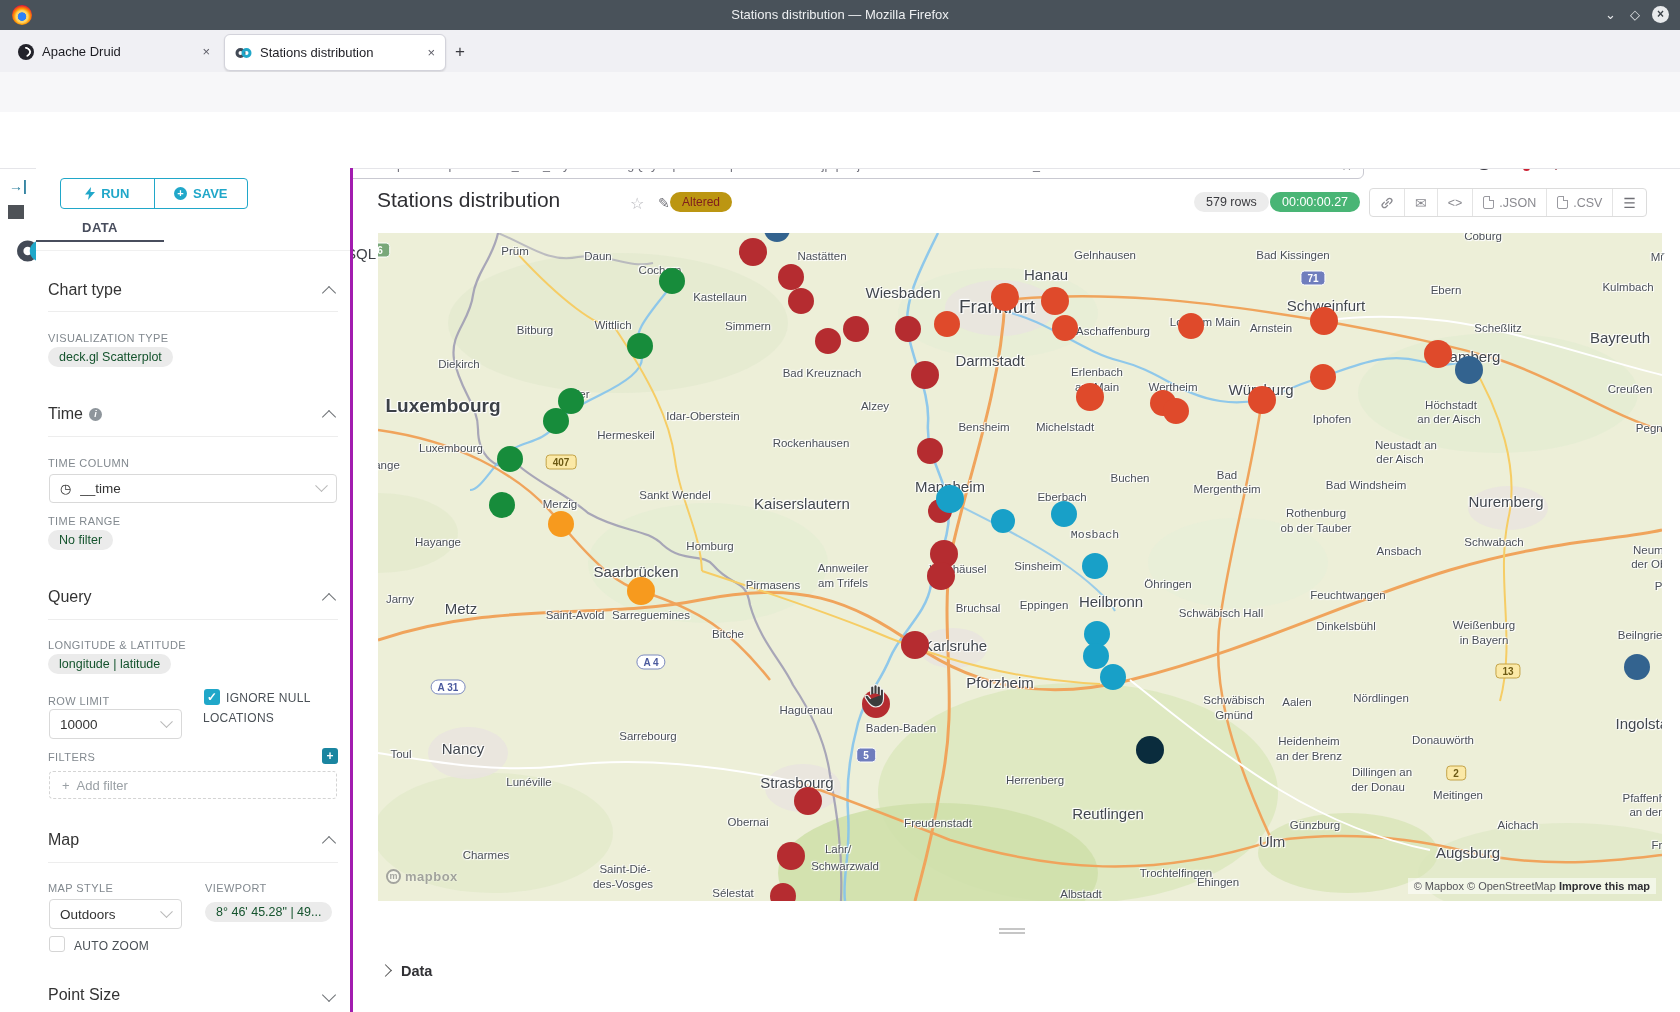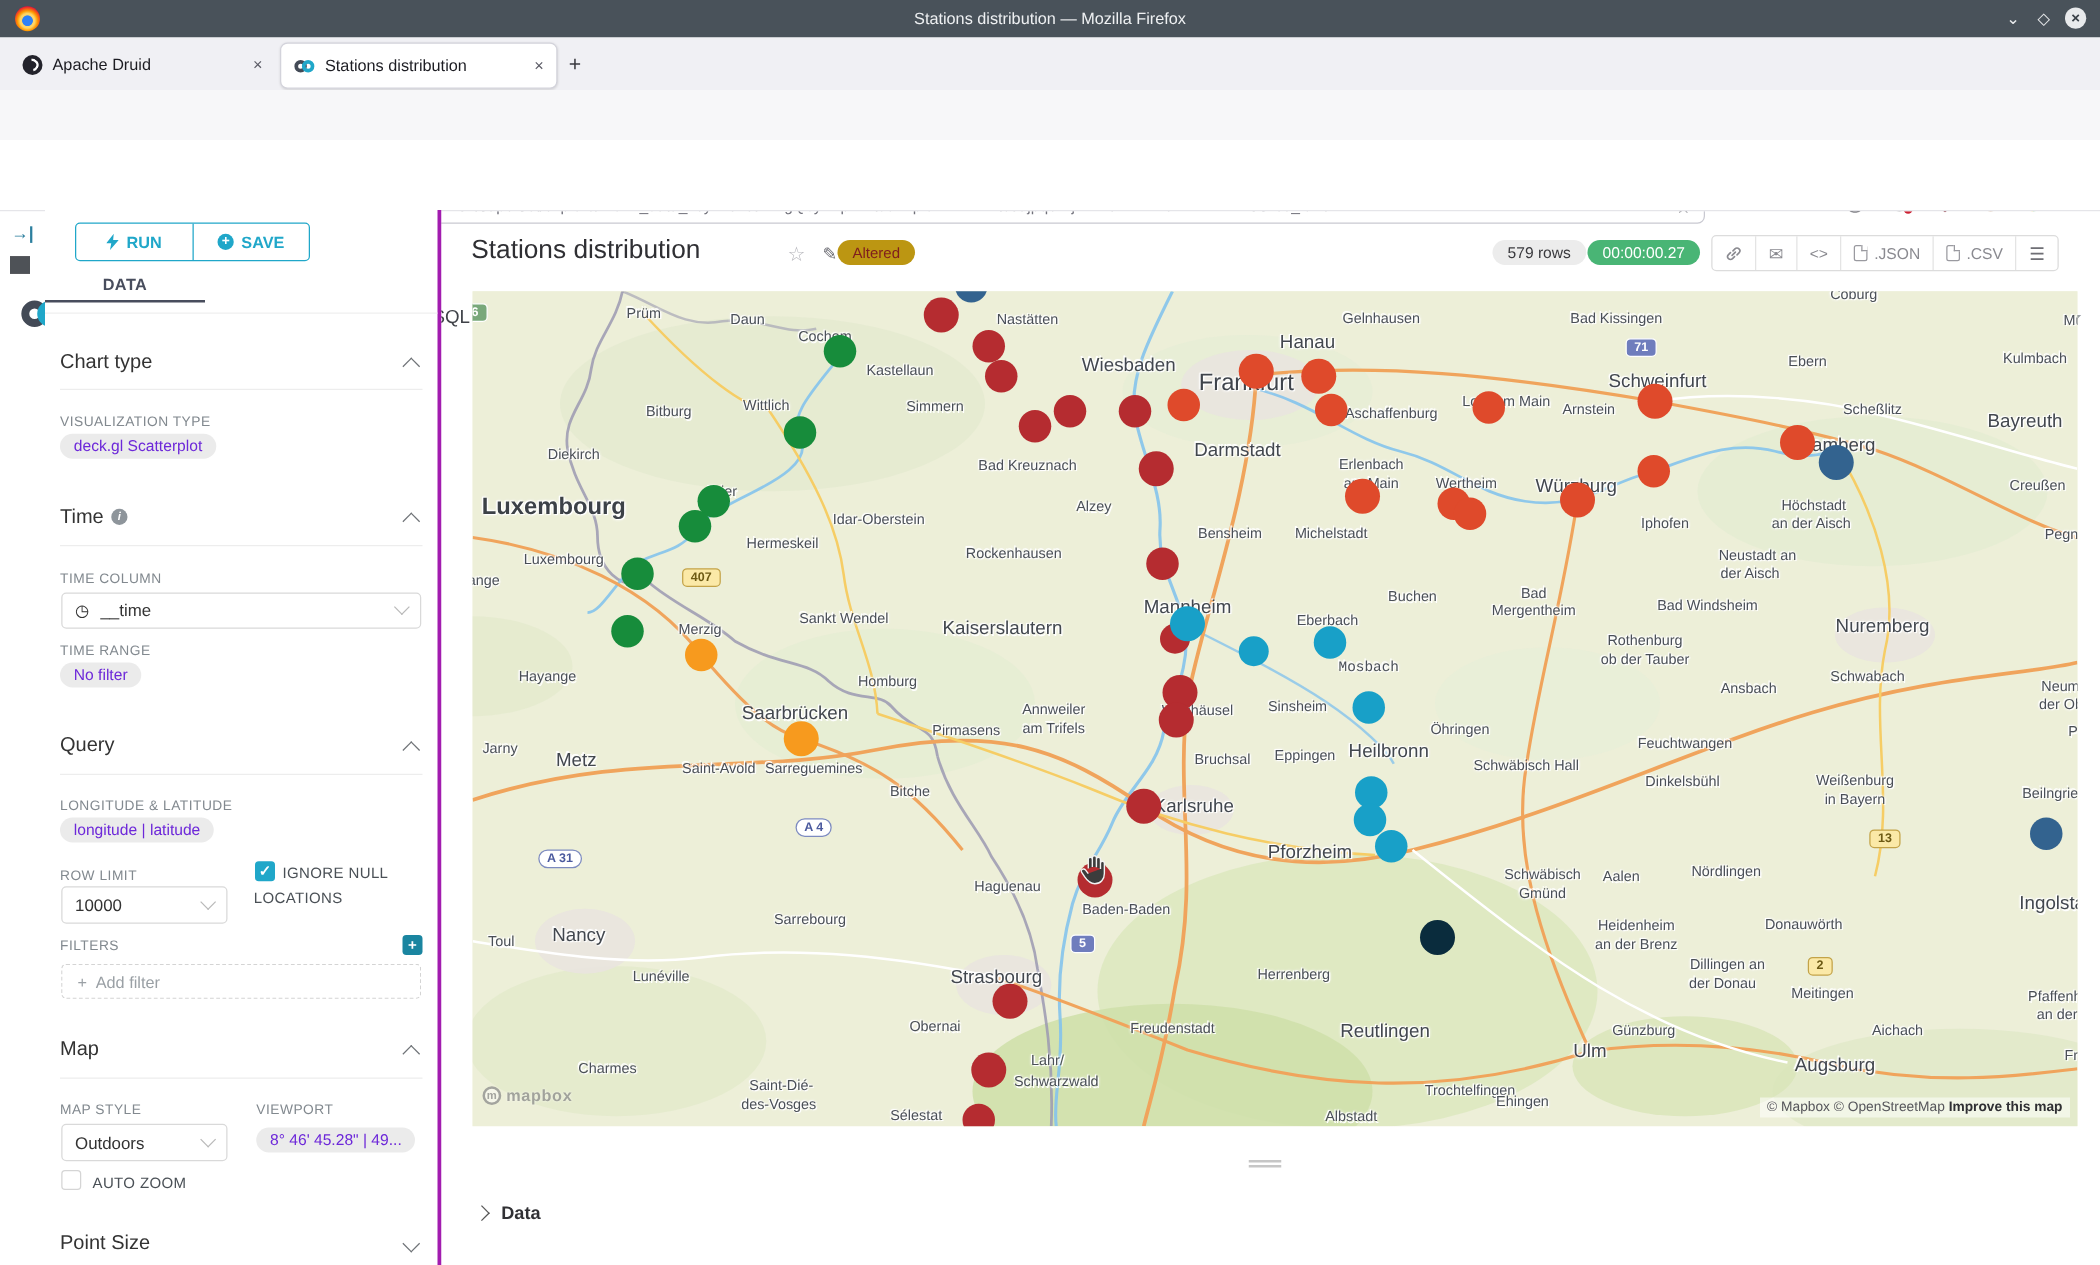--- a/index.html
+++ b/index.html
@@ -60,21 +60,21 @@
   .pluscirc{width:13px;height:13px;border-radius:50%;background:#20a7c9;color:#fff;font-size:11px;line-height:13px;text-align:center;font-weight:bold;}
   #datatab{position:absolute;left:0;top:52px;width:128px;text-align:center;font-size:13px;font-weight:bold;color:#484d5d;letter-spacing:.4px;}
   #datatab-underline{position:absolute;left:0px;top:72px;width:128px;height:2px;background:#484d5d;}
   #paneltabs-border{position:absolute;left:0;top:82px;width:314px;height:1px;background:#f0f0f0;}
   .sechead{position:absolute;left:12px;font-size:16px;color:#333;}
   .secdiv{position:absolute;left:12px;width:290px;height:1px;background:#ededed;}
   .chev-up,.chev-down{position:absolute;width:9px;height:9px;border-right:1.5px solid #6f7377;border-bottom:1.5px solid #6f7377;}
   .chev-up{transform:rotate(-135deg);}
   .chev-down{transform:rotate(45deg);}
   .ctl-label{position:absolute;left:12px;font-size:11px;color:#82898f;letter-spacing:.4px;}
-  .pill{position:absolute;background:#ebebeb;border-radius:12px;font-size:12.5px;color:#6d28d9;padding:3px 11px;white-space:nowrap;}
+  .pill{position:absolute;background:#ebebeb;border-radius:12px;font-size:12.5px;color:#14532d;padding:3px 11px;white-space:nowrap;}
   .select{position:absolute;background:#fff;border:1px solid #d9d9d9;border-radius:4px;display:flex;align-items:center;
     padding:0 10px;font-size:13.5px;color:#333;box-sizing:border-box;}
   .select .sel-caret{margin-left:auto;width:8px;height:8px;border-right:1.4px solid #b9b9b9;border-bottom:1.4px solid #b9b9b9;transform:rotate(45deg) translate(-2px,-2px);}
   .infodot{display:inline-block;width:13px;height:13px;border-radius:50%;background:#8e959b;color:#fff;font-size:9px;line-height:13px;
     text-align:center;font-style:italic;font-weight:bold;vertical-align:2px;margin-left:6px;}
   .checkbox{position:absolute;width:16px;height:16px;border-radius:3px;box-sizing:border-box;}
   .cb-on{background:#20a7c9;color:#fff;font-size:12px;line-height:16px;text-align:center;font-weight:bold;}
   .cb-off{background:#fff;border:1.5px solid #d5d5d5;}
   .cb-label{position:absolute;font-size:12px;color:#4a5056;letter-spacing:.3px;}
   #addfilter{position:absolute;left:13px;top:603px;width:288px;height:28px;border:1.5px dashed #d4d4d4;border-radius:4px;
@@ -439,27 +439,27 @@
         <span class="maplabel" style="left: 790px; top: 351px;">Öhringen</span>
         <span class="maplabel" style="left: 843px; top: 380px;">Schwäbisch Hall</span>
         <span class="maplabel" style="left: 970px; top: 362px;">Feuchtwangen</span>
         <span class="maplabel" style="left: 968px; top: 393px;">Dinkelsbühl</span>
         <span class="maplabel" style="left: 1116px; top: 309px;">Schwabach</span>
         <span class="maplabel" style="left: 1021px; top: 318px;">Ansbach</span>
         <span class="maplabel" style="left: 1106px; top: 392px;">Weißenburg</span>
         <span class="maplabel" style="left: 1106px; top: 407px;">in Bayern</span>
         <span class="maplabel" style="left: 1265px; top: 402px;">Beilngries</span>
         <span class="maplabel ml1" style="left: 577px; top: 412px;">Karlsruhe</span>
-        <span class="maplabel ml1" style="left: 622px; top: 449px; margin-left: 48px;">Pforzheim</span>
+        <span class="maplabel ml1" style="left: 622px; top: 449px;">Pforzheim</span>
         <span class="maplabel" style="left: 428px; top: 477px;">Haguenau</span>
         <span class="maplabel" style="left: 523px; top: 495px;">Baden-Baden</span>
         <span class="maplabel ml1" style="left: 419px; top: 549px;">Strasbourg</span>
         <span class="maplabel" style="left: 657px; top: 547px;">Herrenberg</span>
         <span class="maplabel" style="left: 560px; top: 590px;">Freudenstadt</span>
-        <span class="maplabel ml1" style="left: 730px; top: 580px; margin-top: 12px;">Reutlingen</span>
+        <span class="maplabel ml1" style="left: 730px; top: 580px;">Reutlingen</span>
         <span class="maplabel" style="left: 798px; top: 640px;">Trochtelfingen</span>
         <span class="maplabel" style="left: 840px; top: 649px;">Ehingen</span>
         <span class="maplabel" style="left: 703px; top: 661px;">Albstadt</span>
         <span class="maplabel" style="left: 1003px; top: 465px;">Nördlingen</span>
         <span class="maplabel" style="left: 856px; top: 467px;">Schwäbisch</span>
         <span class="maplabel" style="left: 856px; top: 482px;">Gmünd</span>
         <span class="maplabel" style="left: 919px; top: 469px;">Aalen</span>
         <span class="maplabel" style="left: 931px; top: 508px;">Heidenheim</span>
         <span class="maplabel" style="left: 931px; top: 523px;">an der Brenz</span>
         <span class="maplabel" style="left: 1065px; top: 507px;">Donauwörth</span>

